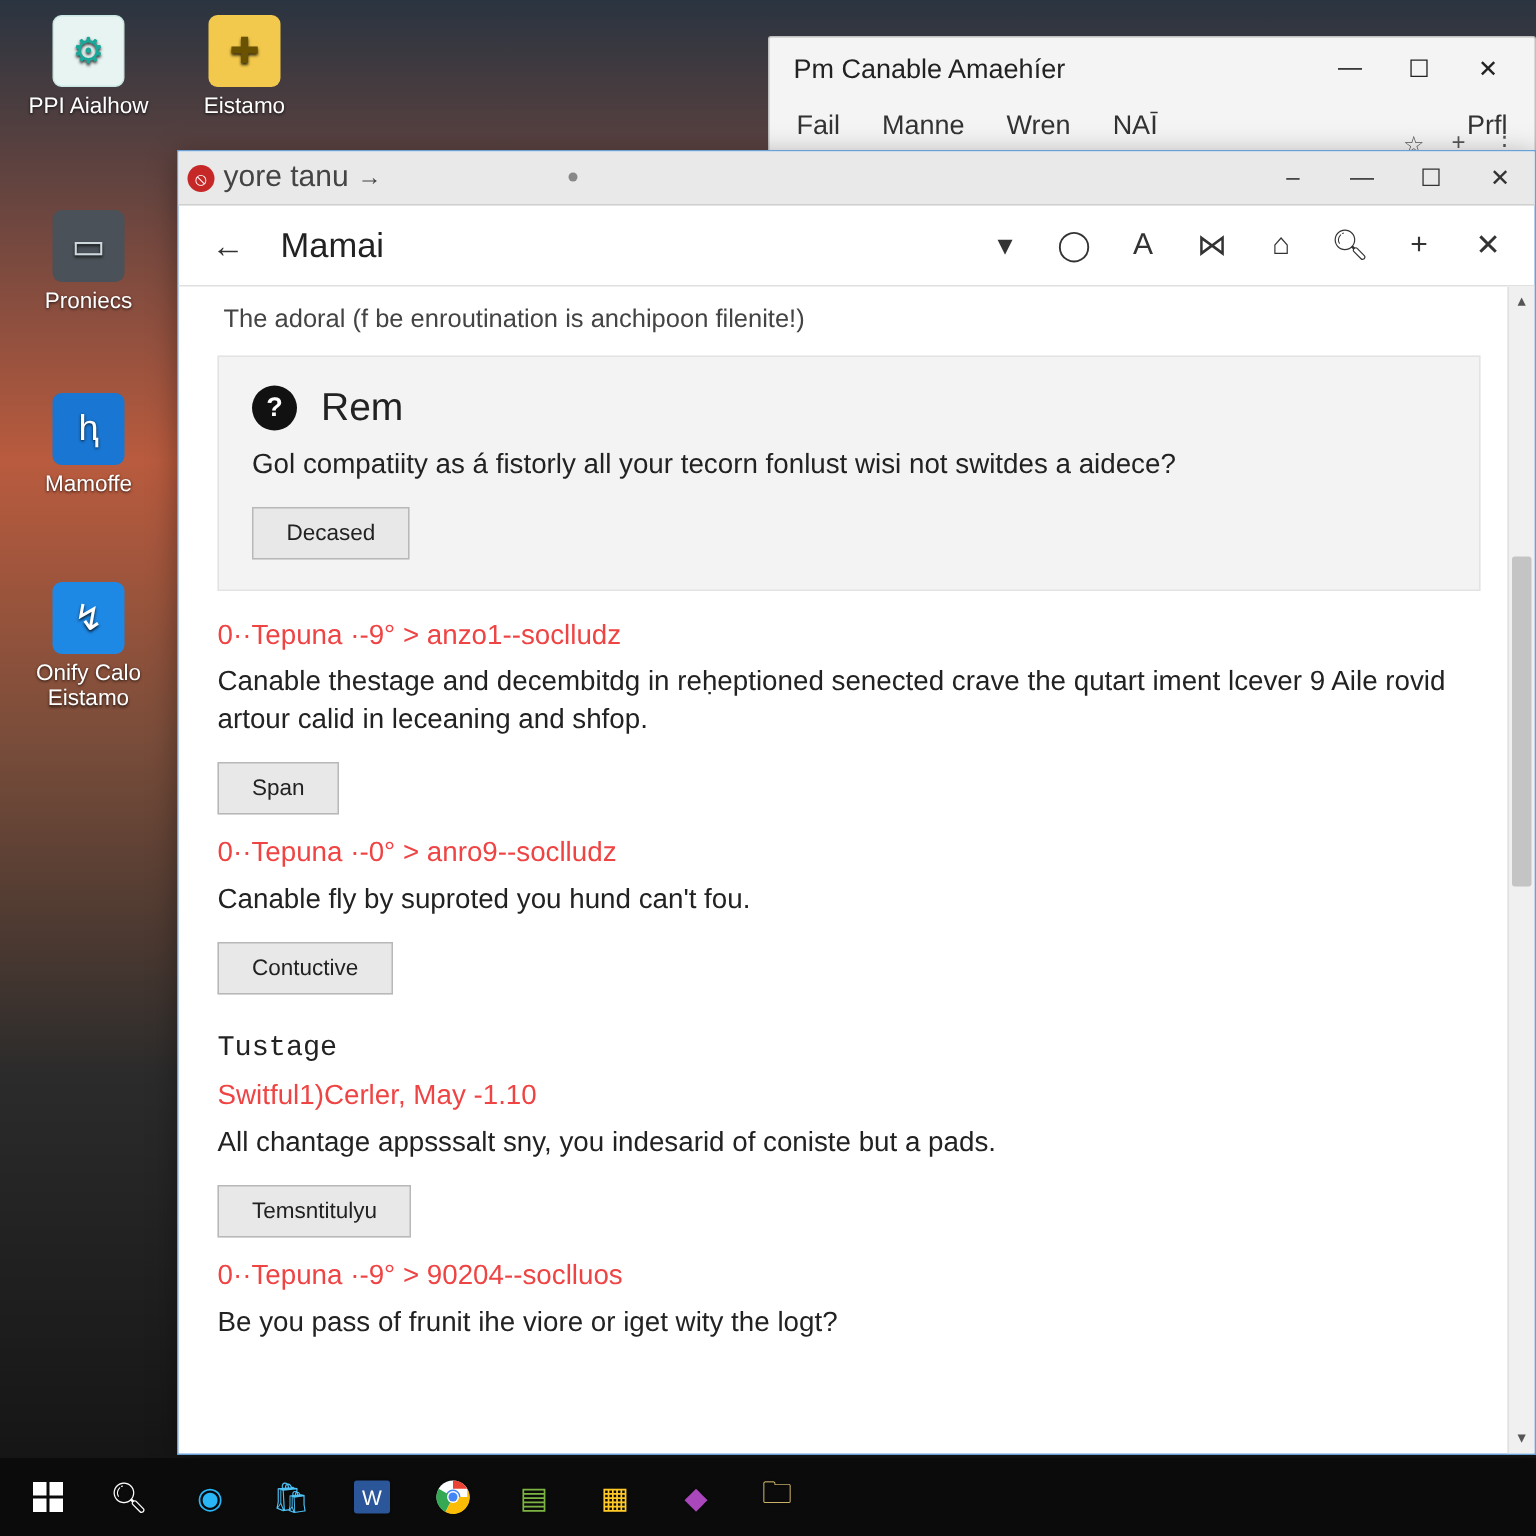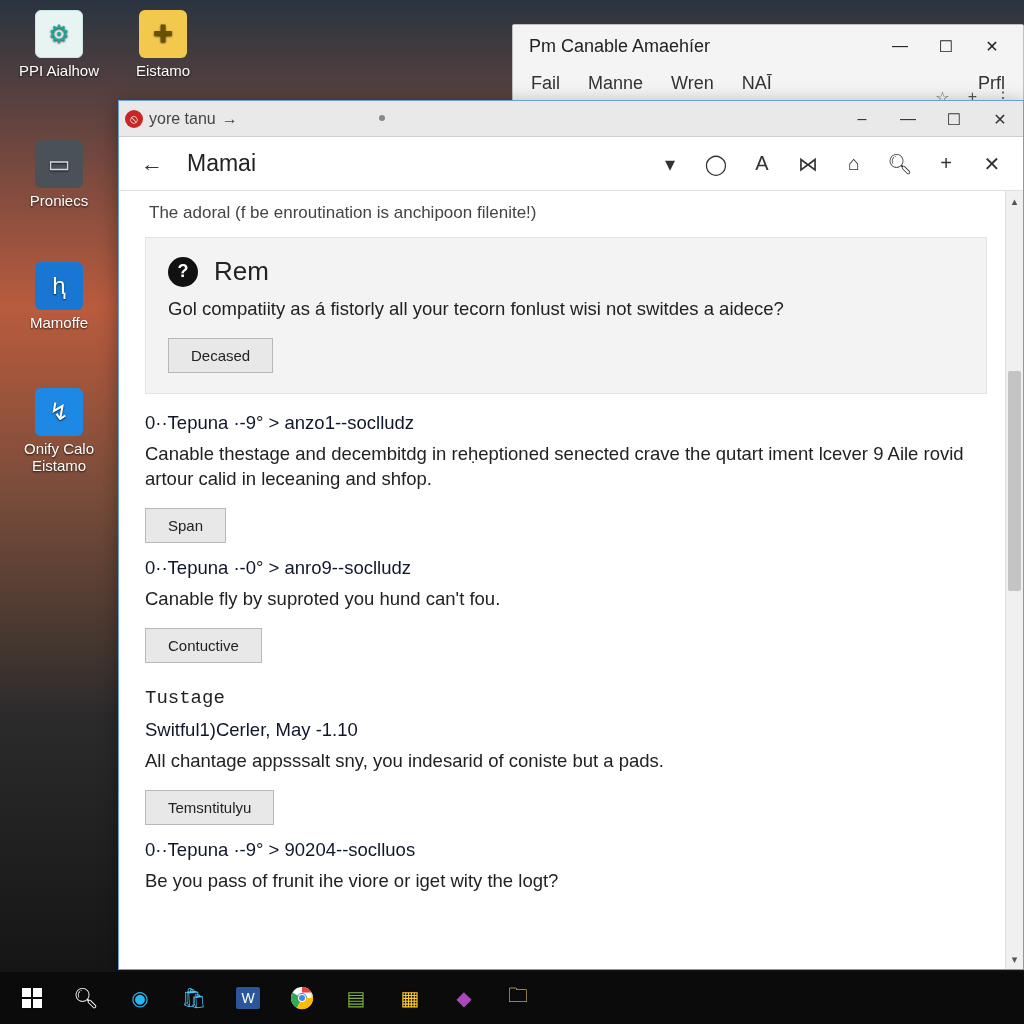--- a/index.html
+++ b/index.html
@@ -24,21 +24,21 @@
 .win-back .menu { display: flex; gap: 28px; padding: 6px 18px 0; font-size: 18px; color: #333; }
 .win-back .menu span:last-child { margin-left: auto; }
 .win-back .mextra { position:absolute; right:12px; bottom:6px; display:flex; gap:18px; color:#555;}
 
 .win {
   position: absolute; left: 118px; top: 100px; width: 906px; height: 870px;
   background: #fff; border: 1px solid #6aa0d8; box-shadow: 0 4px 18px rgba(0,0,0,.35);
 }
 .win .tabbar { height: 36px; background: #e9e9e9; border-bottom: 1px solid #d0d0d0; display: flex; align-items: center; padding: 0 6px; position: relative; }
 .tabbar .tabicon { width: 18px; height: 18px; border-radius: 50%; background: #c62828; color: #fff; font-size: 12px; display: flex; align-items: center; justify-content: center; margin-right: 6px; }
-.tabbar .tabtext { font-size: 16px; color: #444; }
+.tabbar .tabtext { font-size: 20px; color: #444; }
 .tabbar .arrow { margin-left: 6px; color: #444; }
 .tabbar .sysbtns { position: absolute; right: 0; top: 0; height: 36px; display: flex; }
 .tabbar .sysbtns div { width: 46px; display: flex; align-items: center; justify-content: center; color: #333; }
 .tabbar .dot { position:absolute; left:260px; top:14px; width:6px; height:6px; background:#888; border-radius:50%; }
 
 .toolbar { height: 54px; border-bottom: 1px solid #e0e0e0; display: flex; align-items: center; padding: 0 14px; gap: 12px; }
 .toolbar .back { font-size: 22px; color: #333; padding: 4px 8px; }
 .toolbar .pg { font-size: 23px; color: #222; margin-left: 4px; }
 .toolbar .spacer { flex: 1; }
 .toolbar .ticon { width: 34px; height: 34px; display: flex; align-items: center; justify-content: center; color: #333; font-size: 20px; }
@@ -50,21 +50,21 @@
 }
 .card .hd { display: flex; align-items: center; gap: 16px; margin-bottom: 10px; }
 .qmark { width: 30px; height: 30px; border-radius: 50%; background: #111; color: #fff; display: flex; align-items: center; justify-content: center; font-weight: bold; font-size: 18px; }
 .card h2 { font-size: 26px; font-weight: 400; color: #222; }
 .card .body, .entry .body { font-size: 18.5px; color: #222; line-height: 1.35; margin: 8px 0 16px; }
 .btn {
   display: inline-block; background: #e8e8e8; border: 1px solid #b8b8b8; padding: 8px 22px;
   font-size: 15px; color: #222;
 }
 .entry { margin: 10px 0 14px; }
-.entry .link { color: #0f172a; font-size: 18.5px; margin-bottom: 4px; }
+.entry .link { color: #ef4444; font-size: 18.5px; margin-bottom: 4px; }
 .section-h { font-size: 19px; color: #222; margin: 24px 0 6px; font-family: Liberation Mono, monospace; }
 
 .scrollbar { position: absolute; right: 0; top: 0; width: 18px; height: 100%; background: #f0f0f0; border-left: 1px solid #e0e0e0; }
 .scrollbar .up, .scrollbar .dn { height: 20px; text-align: center; font-size: 11px; color: #555; line-height: 20px; }
 .scrollbar .thumb { position: absolute; left: 2px; right: 2px; top: 180px; height: 220px; background: #c4c4c4; border-radius: 2px; }
 
 .taskbar { position: absolute; left: 0; right: 0; bottom: 0; height: 52px; background: #0b0b0b; display: flex; align-items: center; padding: 0 6px; gap: 2px; }
 .taskbar .titem { width: 52px; height: 44px; display: flex; align-items: center; justify-content: center; color: #fff; font-size: 20px; }
 .taskbar .titem svg, .taskbar .titem .glyph { filter: drop-shadow(0 0 1px rgba(0,0,0,.4)); }
 </style>

